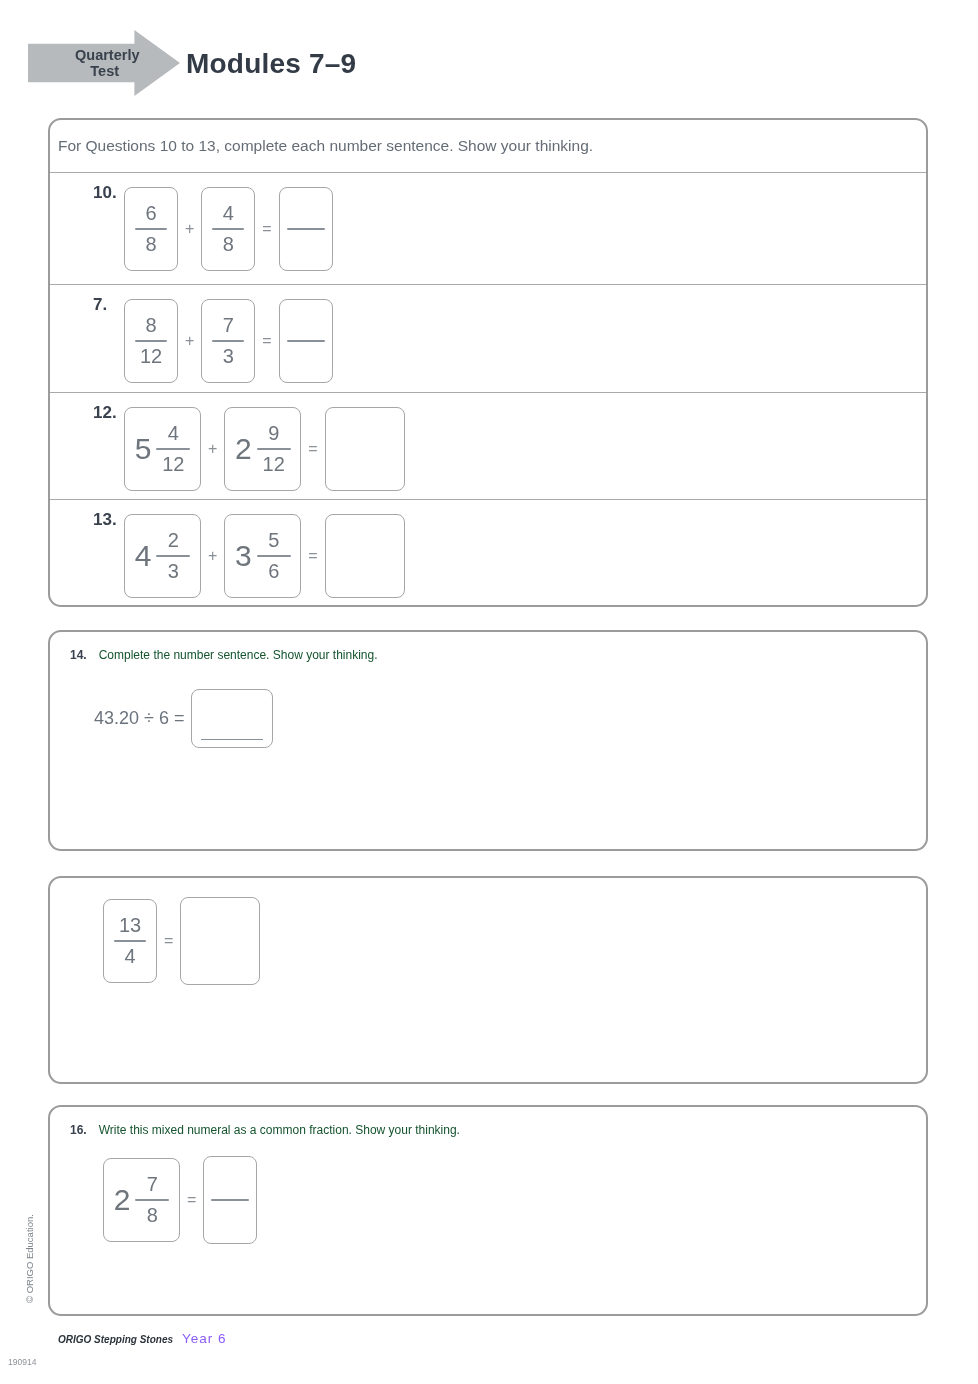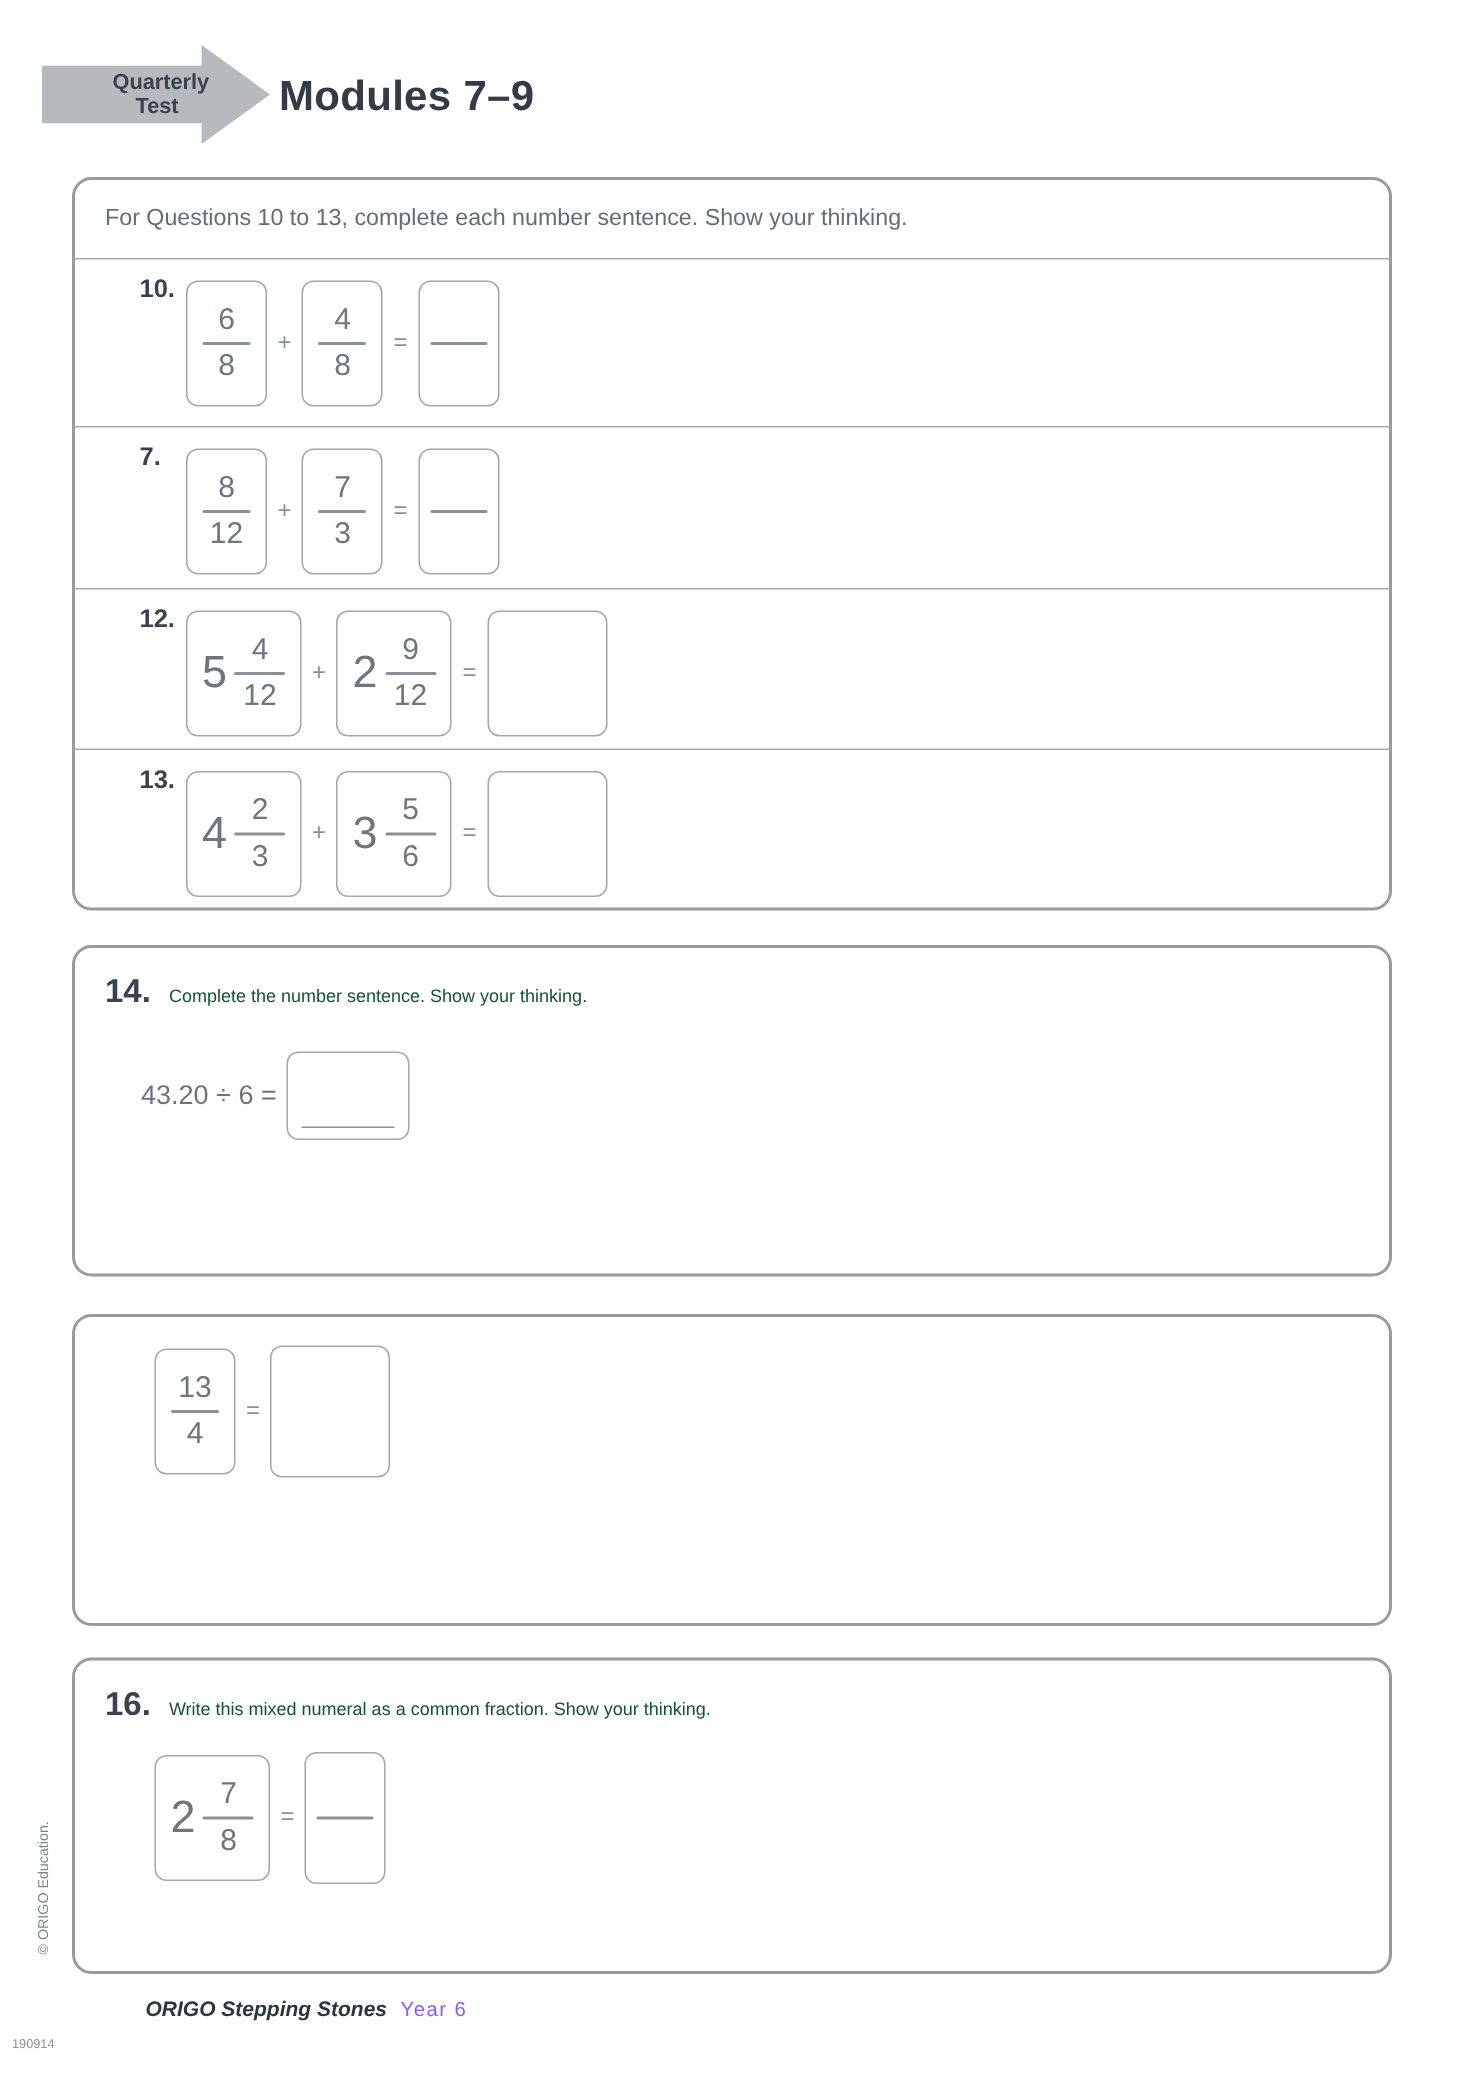--- a/index.html
+++ b/index.html
@@ -38,21 +38,21 @@
   .qbox {
     position:absolute; left:48px; width:880px;
     border:2.5px solid #9b9b9b; border-radius:13px;
     background:#fff;
   }
   .box1 { top:118px; height:489px; }
   .box2 { top:630px; height:221px; }
   .box3 { top:876px; height:208px; }
   .box4 { top:1105px; height:211px; }
 
-  .box1-header { height:52px; display:flex; align-items:center; padding-left:20px; }
+  .box1-header { height:52px; display:flex; align-items:center; padding-left:8px; }
   .box1-header p { font-size:15.5px; color:#646d76; }
 
   .qrow { position:relative; border-top:1.5px solid #a9a9a9; }
   .r10 { height:112px; } .r11 { height:108px; } .r12 { height:107px; } .r13 { height:105px; }
 
   .qnum {
     position:absolute; left:20px; top:10px;
     font-size:17px; font-weight:700; color:#39424e;margin-left:23px;
   }
   .equation {
@@ -79,41 +79,41 @@
   .answer-fracline { width:54px; height:84px; position:relative; }
   .answer-fracline .ansbar {
     position:absolute; left:50%; top:50%;
     width:38px; height:2px; background:#8a9098; border-radius:1px;
     transform:translate(-50%,-50%);
   }
   .tall { height:88px; }
 
   
   .qhead { display:flex; padding:16px 20px 0 20px; align-items:baseline; }
-  .qhead .qnum-inline { font-size:22px; font-weight:700; color:#39424e; margin-right:12px; }
+  .qhead .qnum-inline { font-size:12px; font-weight:700; color:#39424e; margin-right:12px; }
   .qhead p { font-size:12px; color:#14532d; }
 
   .work-line { display:flex; align-items:center; }
   .box2 .work-line { margin:27px 0 0 44px; }
   .box2 .expr { font-size:18px; color:#6b737c; margin-right:7px; }
   .answer-underline {
     width:82px; height:59px; position:relative;
     border:1.5px solid #a6a6a6; border-radius:8px; background:#fff;
   }
   .answer-underline .uline {
     position:absolute; left:9px; right:9px; bottom:7px;
     height:1.5px; background:#8a9098;
   }
 
   .box3 .work-line { margin:19px 0 0 53px; }
   .box4 .work-line { margin:19px 0 0 53px; }
 
   
   .footer { position:absolute; left:58px; top:1331px; display:flex; align-items:baseline; }
-  .brand { font-size:14px; font-weight:700; font-style:italic; color:#2c343c;margin-left:39px; }
+  .brand { font-size:10px; font-weight:700; font-style:italic; color:#2c343c; }
   .edition { font-size:13.5px; color:#8b5cf6; margin-left:9px; letter-spacing:1px; }
 
   .side-copyright {
     position:absolute; left:24px; top:1303px;
     transform:rotate(-90deg); transform-origin:0 0;
     font-size:9.5px; color:#7d848b; white-space:nowrap;
   }
   .print-code {
     position:absolute; left:8px; top:1357px;
     font-size:8.5px; color:#8d9298;

